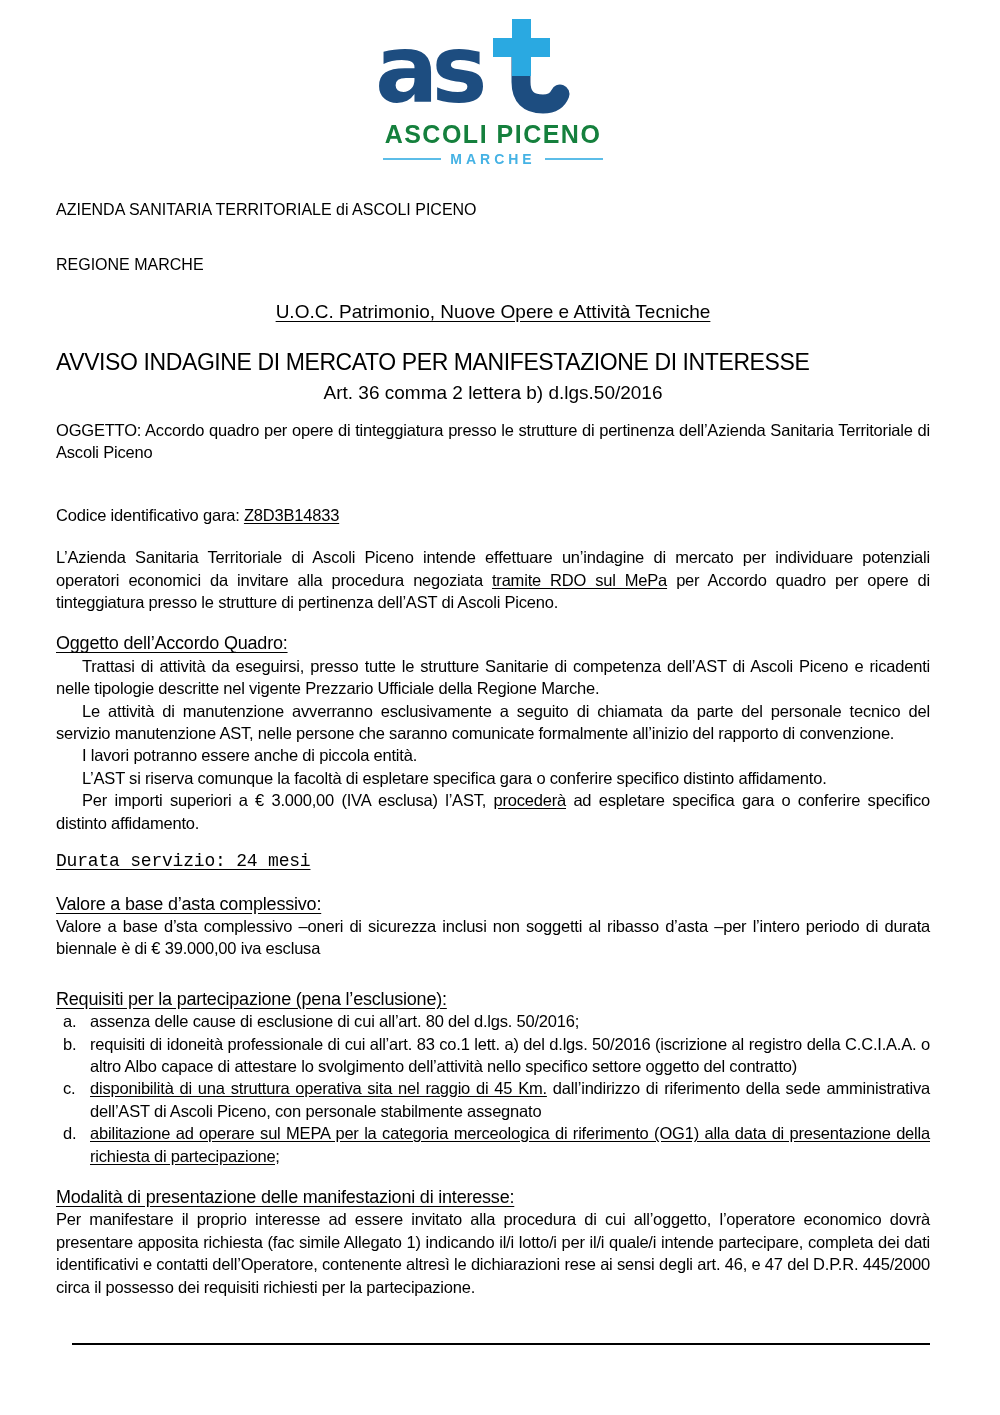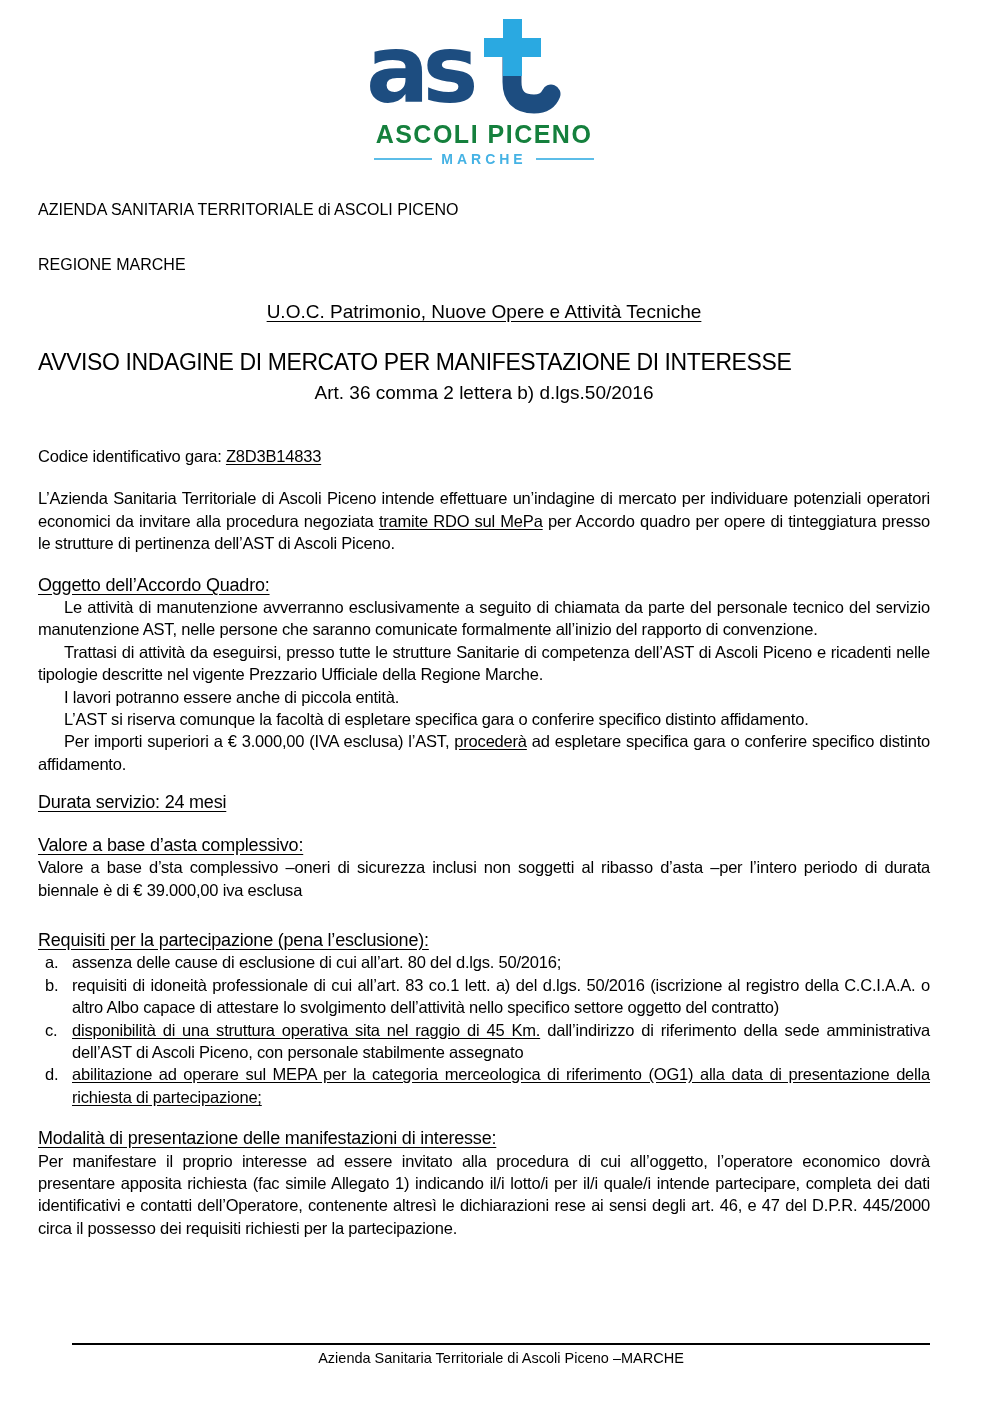--- a/index.html
+++ b/index.html
@@ -3,21 +3,21 @@
 <meta charset="utf-8">
 <style>
   html, body { margin: 0; padding: 0; background: #ffffff; }
   body {
     width: 1000px; height: 1415px;
     position: relative;
     font-family: "Liberation Sans", sans-serif;
     color: #000;
     overflow: hidden;
   }
-  .page { padding: 16px 70px 0 38px; box-sizing: border-box; }
+  .page { padding: 16px 70px 0 56px; box-sizing: border-box; }
 
   
   .logo-block { text-align: center; }
   .ast-logo { display: block; margin: 0 auto; }
   .logo-city {
     font-size: 25px; font-weight: 800; color: #15803d;
     letter-spacing: 1.5px; margin-top: 0px; line-height: 28px;
   }
   .marche-row { display: flex; align-items: center; justify-content: center; gap: 9px; margin-top: 3px; }
   .marche-line { width: 58px; height: 2px; background: #5cbde8; }
@@ -42,21 +42,21 @@
   .u { text-decoration: underline; text-underline-offset: 2px; }
   .sec-head {
     text-decoration: underline; text-underline-offset: 3px;
     font-size: 18px; line-height: 22.4px; letter-spacing: -0.2px;
   }
 
   .mt-ogg   { margin-top: 14px; }
   .mt-cig   { margin-top: 40px; }
   .mt-intro { margin-top: 20px; }
   .mt-aq    { margin-top: 19px; }
-  .mt-dur   { margin-top: 16px; }
+  .mt-dur   { margin-top: 16px; font-family: Liberation Mono, monospace; }
   .mt-val   { margin-top: 20px; }
   .mt-req   { margin-top: 28px; }
   .mt-mod   { margin-top: 19px; }
 
   
   .req-item { display: flex; }
   .req-letter { flex: 0 0 34px; padding-left: 7px; box-sizing: border-box; }
   .req-content { flex: 1; text-align: justify; }
 
   
@@ -91,28 +91,29 @@
     </div>
   </div>
 
   <div class="org-line">AZIENDA SANITARIA TERRITORIALE di ASCOLI PICENO</div>
   <div class="org-line">REGIONE MARCHE</div>
   <div class="uoc">U.O.C. Patrimonio, Nuove Opere e Attività Tecniche</div>
 
   <div class="title-main">AVVISO INDAGINE DI MERCATO PER MANIFESTAZIONE DI INTERESSE</div>
   <div class="title-sub">Art. 36 comma 2 lettera b) d.lgs.50/2016</div>
 
+  <p class="bt just mt-ogg">OGGETTO: Accordo quadro per opere di tinteggiatura presso le strutture di pertinenza dell’Azienda Sanitaria Territoriale di Ascoli Piceno</p>
 
   <p class="bt mt-cig"><span>Codice identificativo gara: </span><span class="u">Z8D3B14833</span></p>
 
   <p class="bt just mt-intro"><span>L’Azienda Sanitaria Territoriale di Ascoli Piceno intende effettuare un’indagine di mercato per individuare potenziali operatori economici da invitare alla procedura negoziata </span><span class="u">tramite RDO sul MePa</span><span> per Accordo quadro per opere di tinteggiatura presso le strutture di pertinenza dell’AST di Ascoli Piceno.</span></p>
 
   <div class="sec-head mt-aq">Oggetto dell’Accordo Quadro:</div>
+  <p class="bt just ind">Trattasi di attività da eseguirsi, presso tutte le strutture Sanitarie di competenza dell’AST di Ascoli Piceno e ricadenti nelle tipologie descritte nel vigente Prezzario Ufficiale della Regione Marche.</p>
   <p class="bt just ind">Le attività di manutenzione avverranno esclusivamente a seguito di chiamata da parte del personale tecnico del servizio manutenzione AST, nelle persone che saranno comunicate formalmente all’inizio del rapporto di convenzione.</p>
-  <p class="bt just ind">Trattasi di attività da eseguirsi, presso tutte le strutture Sanitarie di competenza dell’AST di Ascoli Piceno e ricadenti nelle tipologie descritte nel vigente Prezzario Ufficiale della Regione Marche.</p>
   <p class="bt just ind">I lavori potranno essere anche di piccola entità.</p>
   <p class="bt just ind">L’AST si riserva comunque la facoltà di espletare specifica gara o conferire specifico distinto affidamento.</p>
   <p class="bt just ind"><span>Per importi superiori a € 3.000,00 (IVA esclusa) l’AST, </span><span class="u">procederà</span><span> ad espletare specifica gara o conferire specifico distinto affidamento.</span></p>
 
   <div class="sec-head mt-dur">Durata servizio: 24 mesi</div>
 
   <div class="sec-head mt-val">Valore a base d’asta complessivo:</div>
   <p class="bt just">Valore a base d’sta complessivo –oneri di sicurezza inclusi non soggetti al ribasso d’asta –per l’intero periodo di durata biennale è di € 39.000,00 iva esclusa</p>
 
   <div class="sec-head mt-req">Requisiti per la partecipazione (pena l’esclusione):</div>
@@ -133,14 +134,13 @@
     <span class="req-letter">d.</span>
     <span class="req-content"><span></span><span class="u">abilitazione ad operare sul MEPA per la categoria merceologica di riferimento (OG1) alla data di presentazione della richiesta di partecipazione;</span><span></span></span>
   </div>
 
   <div class="sec-head mt-mod">Modalità di presentazione delle manifestazioni di interesse:</div>
   <p class="bt just">Per manifestare il proprio interesse ad essere invitato alla procedura di cui all’oggetto, l’operatore economico dovrà presentare apposita richiesta (fac simile Allegato 1) indicando il/i lotto/i per il/i quale/i intende partecipare, completa dei dati identificativi e contatti dell’Operatore, contenente altresì le dichiarazioni rese ai sensi degli art. 46, e 47 del D.P.R. 445/2000 circa il possesso dei requisiti richiesti per la partecipazione.</p>
 
 </div>
 
 <div class="footer">
-  <div class="footer-org">Azienda Sanitaria Territoriale di Ascoli Piceno –MARCHE</div>
 </div>
 
 </body></html>

